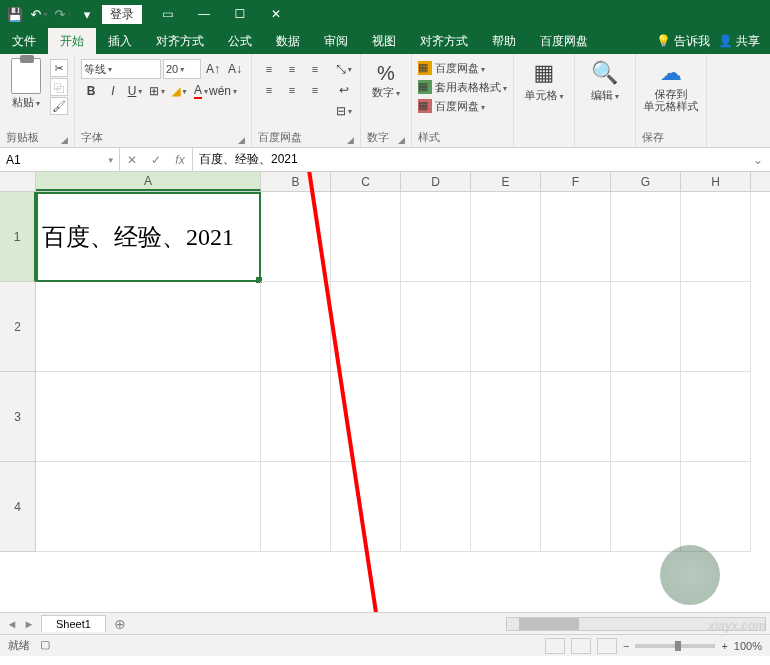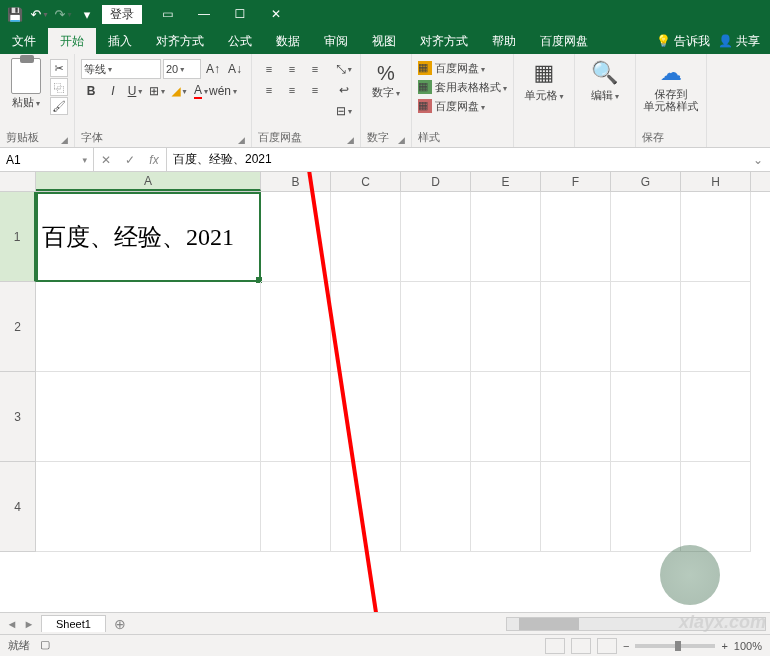--- a/index.html
+++ b/index.html
@@ -36,21 +36,21 @@
     .font-col { display:flex; flex-direction:column; gap:2px; padding-top:3px; }
     .align-grid { display:grid; grid-template-columns:repeat(3,22px); gap:1px; padding-top:3px; }
     .align-btn { width:22px; height:20px; display:flex; align-items:center; justify-content:center; }
     .align-extra { display:flex; flex-direction:column; gap:1px; padding-top:3px; margin-left:4px; }
     .num-big { width:38px; display:flex; flex-direction:column; align-items:center; padding-top:6px; }
     .styles-col { display:flex; flex-direction:column; gap:1px; font-size:11px; padding-top:3px; }
     .styles-item { display:flex; align-items:center; gap:3px; height:18px; }
     .styles-item .ic { width:14px; height:14px; }
     .cell-btn { display:flex; flex-direction:column; align-items:center; gap:2px; padding-top:4px; width:48px; }
     .namebox-row { height:24px; background:#fff; border-bottom:1px solid #d0d0d0; display:flex; align-items:center; font-size:12px; }
-    .namebox { width:94px; border-right:1px solid #d0d0d0; padding:0 6px; height:100%; display:flex; align-items:center; justify-content:space-between; }
+    .namebox { width:120px; border-right:1px solid #d0d0d0; padding:0 6px; height:100%; display:flex; align-items:center; justify-content:space-between; }
     .fx-btns { display:flex; gap:0; border-right:1px solid #d0d0d0; height:100%; }
     .fx-btn { width:24px; display:flex; align-items:center; justify-content:center; color:#888; font-size:12px; }
     .fx-input { flex:1; padding:0 6px; height:100%; display:flex; align-items:center; }
     .sheet-area { position:relative; height:440px; overflow:hidden; }
     .col-headers { display:flex; height:20px; background:#f3f2f1; border-bottom:1px solid #d0d0d0; font-size:12px; color:#555; }
     .corner { width:36px; border-right:1px solid #d0d0d0; background:#f3f2f1; }
     .col-h { border-right:1px solid #d0d0d0; display:flex; align-items:center; justify-content:center; }
     .col-h.sel { background:#d9ead3; border-bottom:2px solid #2a7a3c; }
     .grid-body { display:flex; position:relative; }
     .row-headers { width:36px; background:#f3f2f1; }
@@ -69,21 +69,21 @@
     .scroll-track { width:260px; height:14px; background:#e8e8e8; border:1px solid #ccc; position:relative; }
     .scroll-thumb { position:absolute; left:12px; top:0; width:60px; height:12px; background:#c0c0c0; }
     .status-bar { height:22px; background:#f3f2f1; border-top:1px solid #d0d0d0; display:flex; align-items:center; font-size:11px; color:#555; padding:0 8px; }
     .status-left { display:flex; gap:10px; }
     .status-right { margin-left:auto; display:flex; align-items:center; gap:6px; }
     .view-btn { width:20px; height:16px; border:1px solid #ccc; }
     .zoom-slider { width:80px; height:4px; background:#ccc; position:relative; }
     .zoom-slider::after { content:""; position:absolute; left:50%; top:-3px; width:6px; height:10px; background:#888; }
     .arrow-annotation { position:absolute; pointer-events:none; z-index:50; }
     .watermark { position:absolute; right:4px; bottom:32px; font-size:28px; color:#c8c8c8; font-weight:bold; opacity:0.6; pointer-events:none; font-style:italic; }
-    .watermark .sub { display:block; font-size:18px; }
+    .watermark .sub { display:block; font-size:12px; }
     .logo-wm { position:absolute; right:50px; bottom:60px; width:60px; height:60px; border-radius:50%; background:radial-gradient(circle,#4a7a5a 0%,#2a5a3a 100%); opacity:0.4; }
     .dd::after { content:"▾"; font-size:8px; margin-left:2px; color:#666; }
   </style>
 </head>
 <body>
 
 <div class="titlebar">
   <div class="qat">
     <span class="qat-btn">💾</span>
     <span class="qat-btn dd">↶</span>

